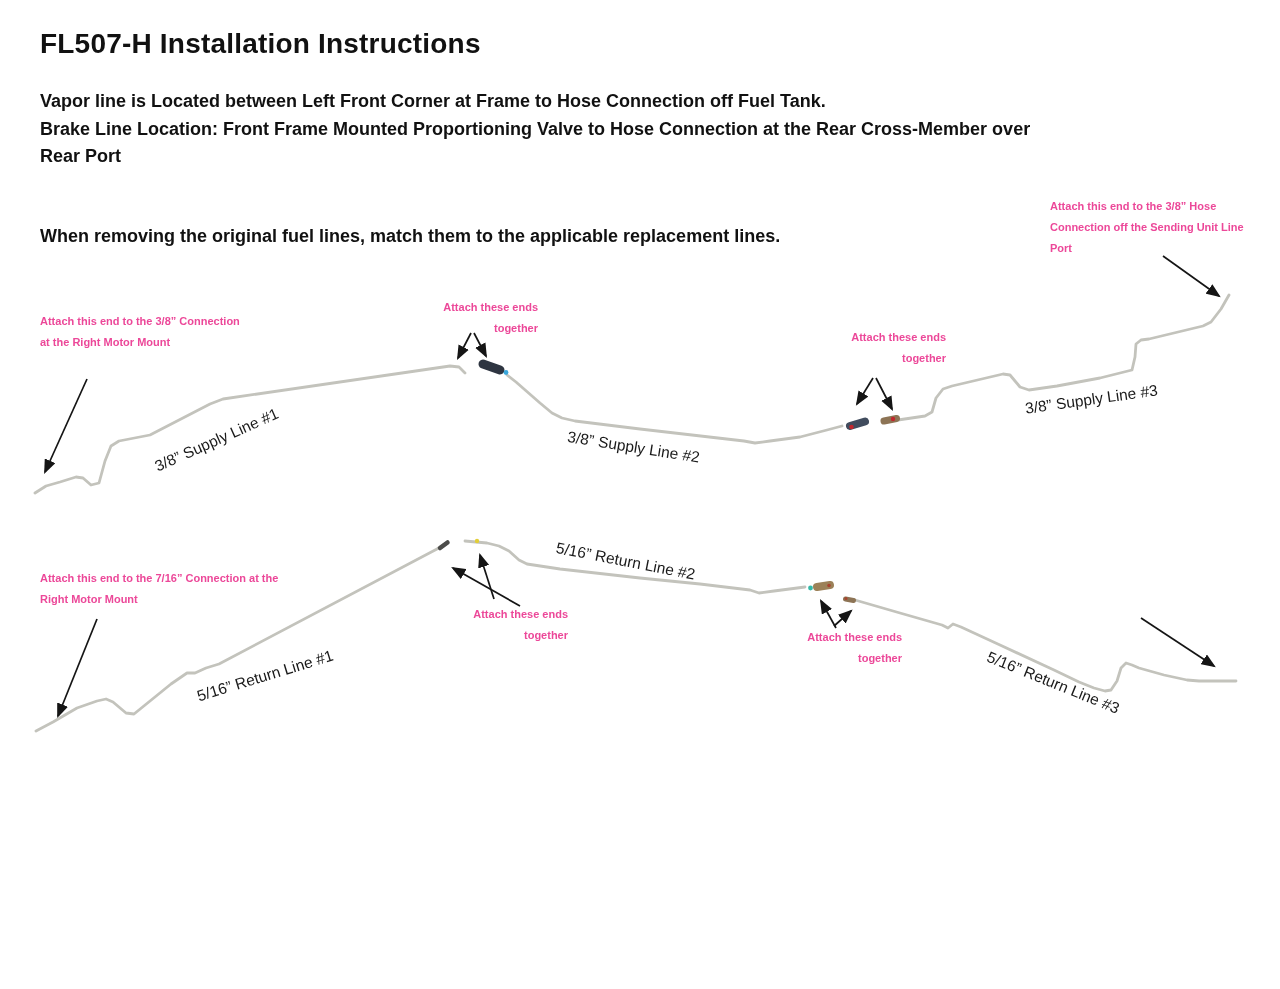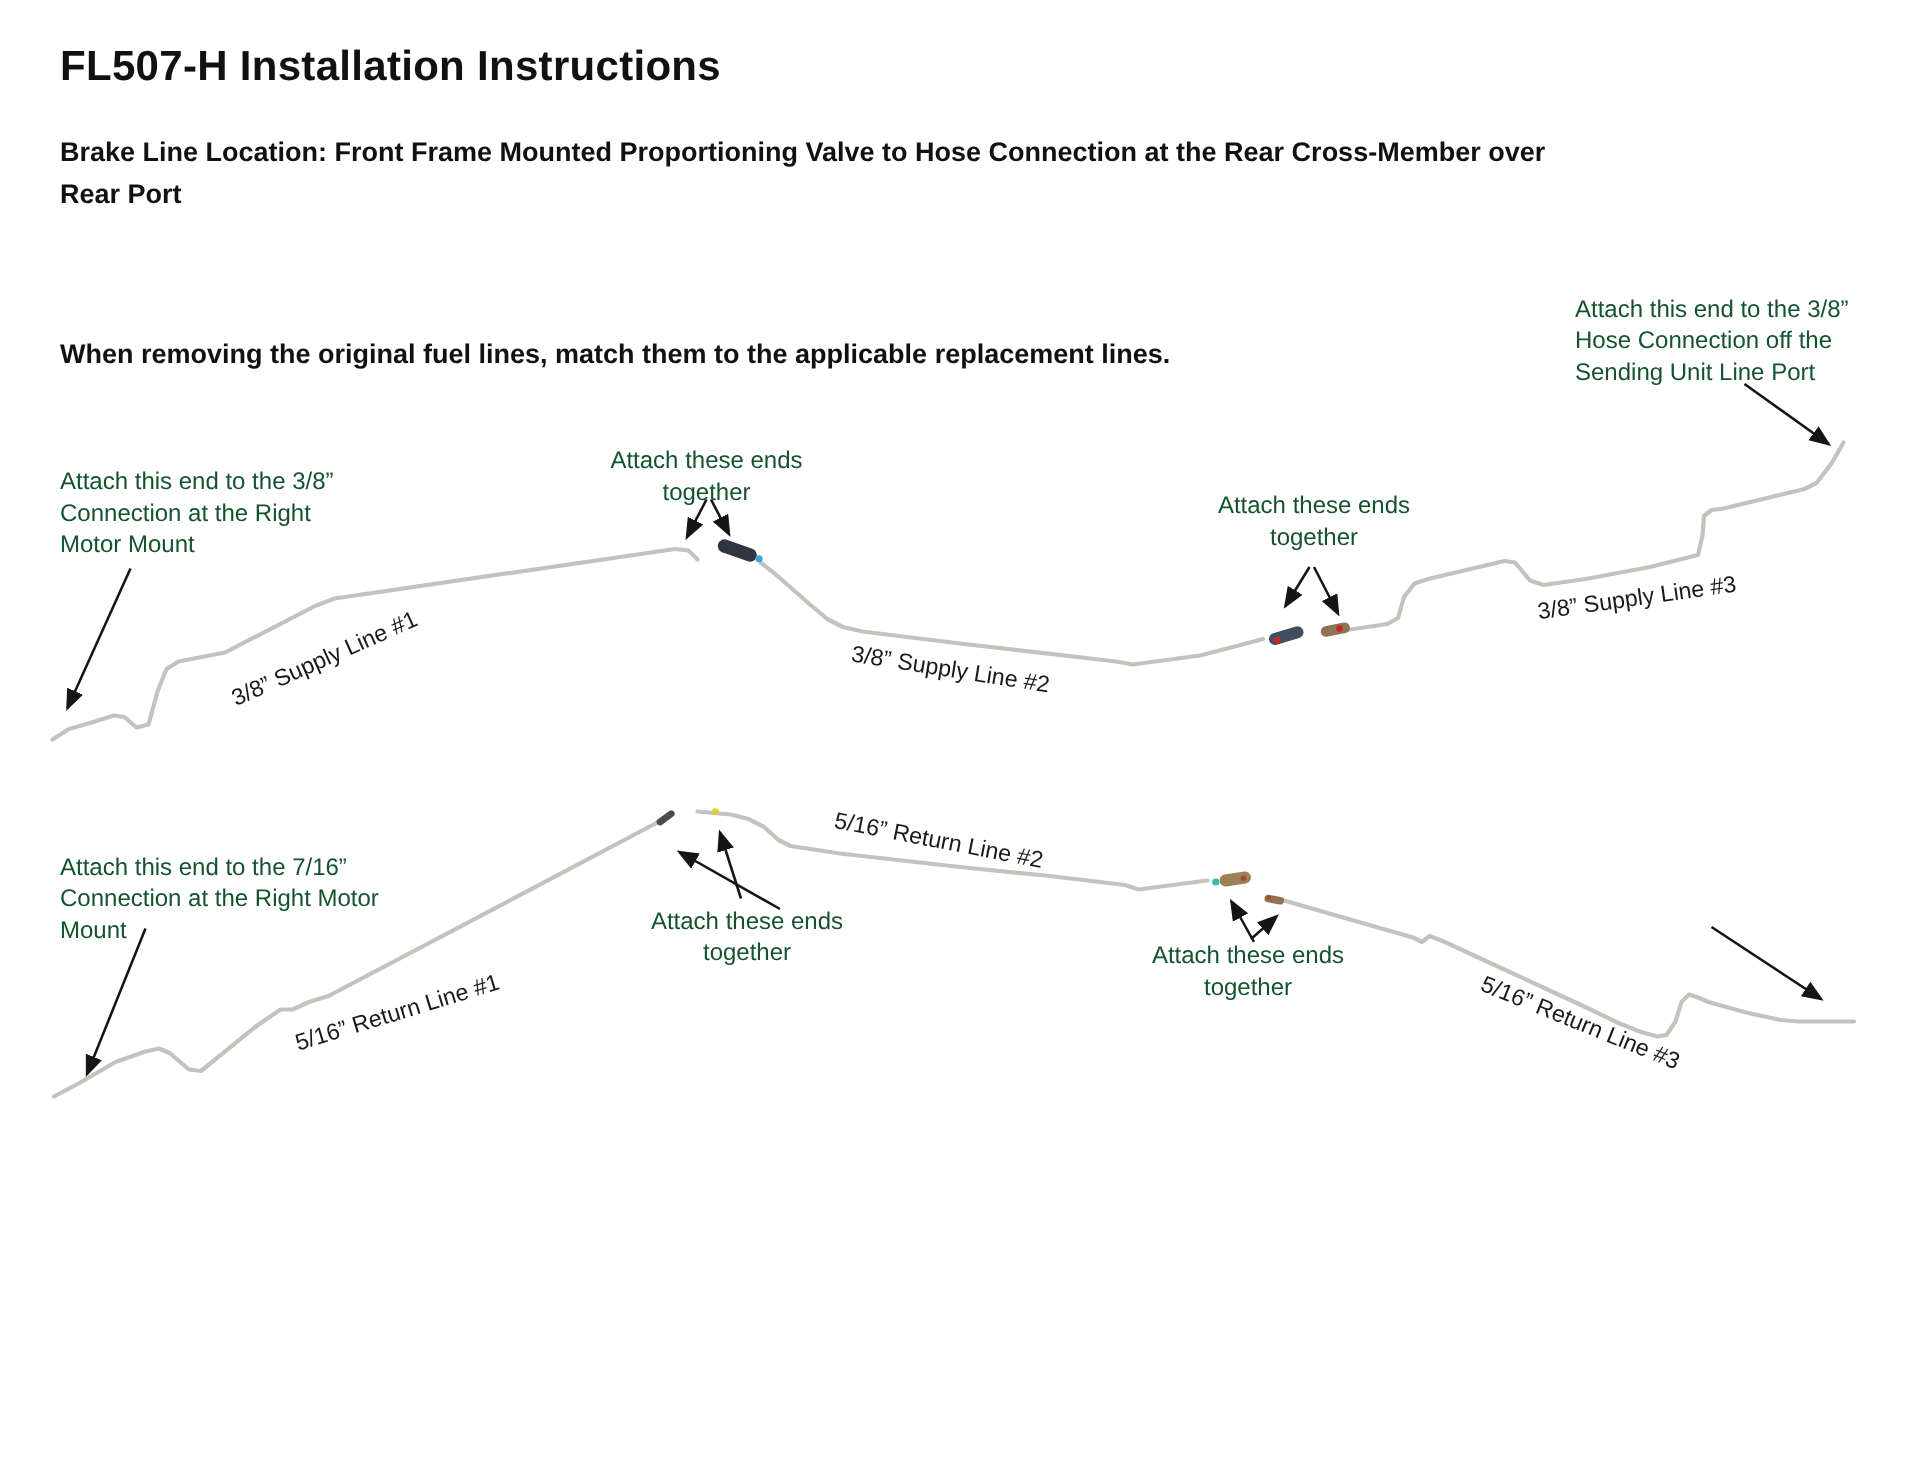--- a/index.html
+++ b/index.html
@@ -26,23 +26,23 @@
   }
   .footer{position:absolute;left:40px;top:881px;width:1100px;}
   .footer-line{font-size:16.5px;font-weight:bold;line-height:26px;white-space:pre-wrap;}
 
   svg.diagram{position:absolute;left:0;top:0;width:1280px;height:989px;}
 
   .tube{fill:none;stroke:#c3c3bc;stroke-width:2.8;stroke-linejoin:round;stroke-linecap:round;}
   .arrow{stroke:#151515;stroke-width:1.7;}
 
   .ann{
-    position:absolute;font-size:16px;line-height:21px;color:#14532d;
+    position:absolute;font-size:11px;line-height:21px;color:#ec4899;font-weight:bold;
   }
-  .ann.center{text-align:center;}
+  .ann.center{text-align:right;}
   .linelabel{
     position:absolute;font-size:15.5px;color:#1a1a1a;
     white-space:nowrap;transform-origin:0 0;
   }
 </style>
 </head>
 <body>
 
 <div id="stage">
 
@@ -90,20 +90,21 @@
     <line class="arrow" x1="520" y1="606" x2="453" y2="568" marker-end="url(#ah)"></line>
     <line class="arrow" x1="494" y1="599" x2="480" y2="555" marker-end="url(#ah)"></line>
     <line class="arrow" x1="836" y1="628" x2="821" y2="601" marker-end="url(#ah)"></line>
     <line class="arrow" x1="834" y1="626" x2="851" y2="611" marker-end="url(#ah)"></line>
     <line class="arrow" x1="1141" y1="618" x2="1214" y2="666" marker-end="url(#ah)"></line>
   </svg>
 
   <div class="title">FL507-H Installation Instructions</div>
 
   <div class="intro">
+    <div class="intro-line">Vapor line is Located between Left Front Corner at Frame to Hose Connection off Fuel Tank.</div>
     <div class="intro-line">Brake Line Location: Front Frame Mounted Proportioning Valve to Hose Connection at the Rear Cross-Member over</div>
     <div class="intro-line">Rear Port</div>
   </div>
 
   <div class="removal">When removing the original fuel lines, match them to the applicable replacement lines.</div>
 
   <div class="ann" style="left:40px;top:311px;width:200px;">Attach this end to the 3/8” Connection at the Right Motor Mount</div>
   <div class="ann center" style="left:404px;top:297px;width:134px;">Attach these ends together</div>
   <div class="ann center" style="left:806px;top:327px;width:140px;">Attach these ends together</div>
   <div class="ann" style="left:1050px;top:196px;width:205px;">Attach this end to the 3/8” Hose Connection off the Sending Unit Line Port</div>

